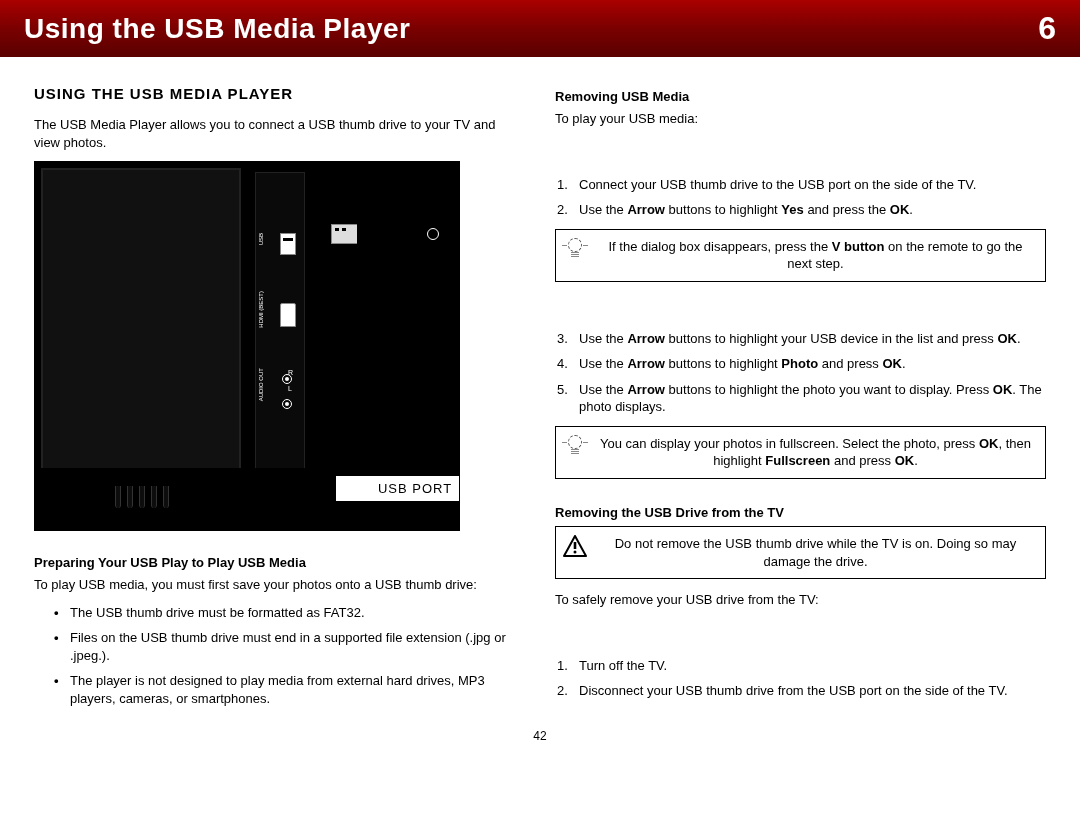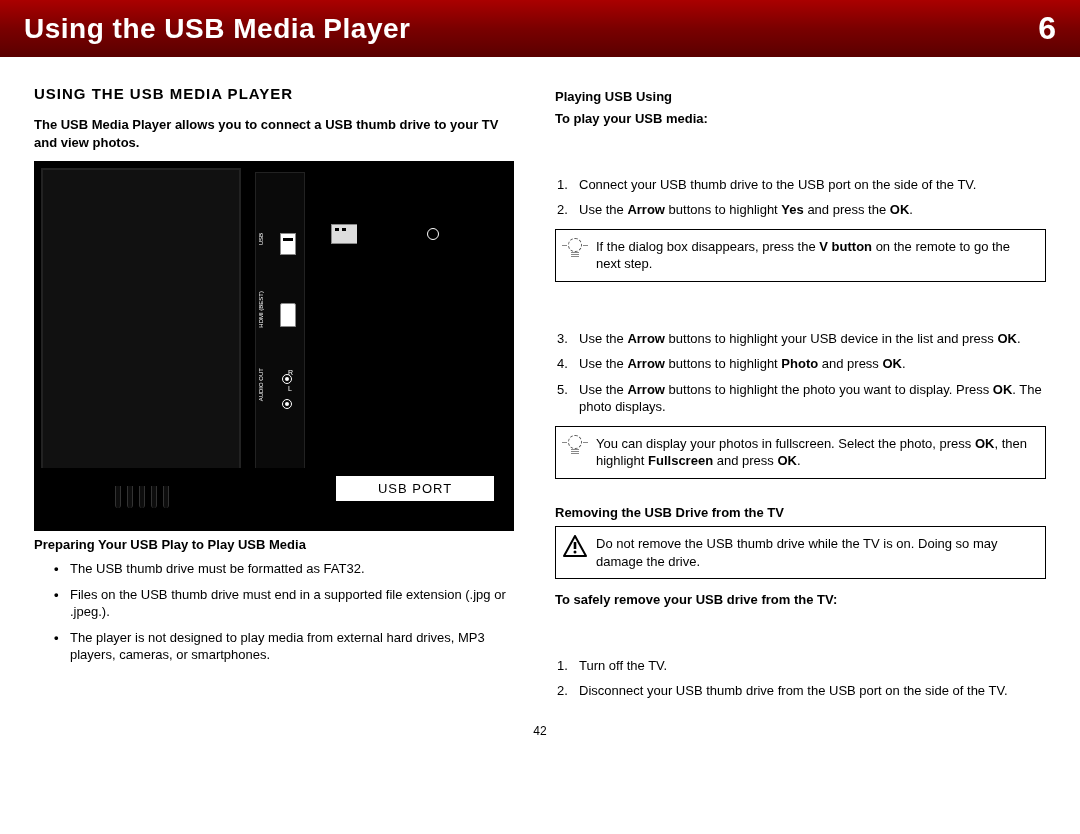--- a/index.html
+++ b/index.html
@@ -4,28 +4,28 @@
 <style>
   * { box-sizing: border-box; margin: 0; padding: 0; }
   body { font-family: "Century Gothic", "Avant Garde", Futura, Arial, sans-serif; font-size: 13px; color: #000; background: #fff; width: 1080px; }
   .header { background: linear-gradient(to bottom, #a00 0%, #7a0000 50%, #5a0000 100%); color: #fff; padding: 10px 24px; display: flex; justify-content: space-between; align-items: center; }
   .header h1 { font-size: 28px; font-weight: bold; letter-spacing: 0.5px; }
   .header .num { font-size: 32px; font-weight: bold; }
   .page { display: flex; padding: 28px 34px 10px 34px; gap: 30px; }
   .col { flex: 1; }
   h2 { font-size: 15px; font-weight: bold; letter-spacing: 1px; margin-bottom: 14px; }
   h3 { font-size: 13px; font-weight: bold; margin-bottom: 6px; margin-top: 4px; }
-  p { margin-bottom: 10px; line-height: 1.35; font-weight: bold; }
+  p { margin-bottom: 10px; line-height: 1.35; }
   ol { list-style: none; counter-reset: item; margin-bottom: 10px; margin-top: 48px; }
   ol > li { counter-increment: item; padding-left: 24px; position: relative; margin-bottom: 8px; line-height: 1.35; }
   ol > li::before { content: counter(item) "."; position: absolute; left: 2px; }
   ul { list-style: none; }
   ul > li { padding-left: 36px; position: relative; margin-bottom: 8px; line-height: 1.35; margin-top: 8px; }
   ul > li::before { content: "•"; position: absolute; left: 20px; font-weight: bold; }
-  .illus-box { border: 1px solid #000; width: 480px; height: 370px; background: #fca5a5; position: relative; margin-bottom: 6px; overflow: hidden; }
+  .illus-box { border: 1px solid #000; width: 426px; height: 370px; background: #fca5a5; position: relative; margin-bottom: 24px; overflow: hidden; }
   .tv-frame { position: absolute; left: 0; top: 0; width: 480px; height: 370px; background: #000; }
   .screen { position: absolute; left: 6px; top: 6px; width: 200px; height: 324px; background: #111; border-radius: 0 0 4px 0; border: 2px solid #222; }
   .panel { position: absolute; left: 220px; top: 10px; width: 50px; height: 310px; background: #0a0a0a; border: 1px solid #222; }
   .port-lbl { position: absolute; writing-mode: vertical-rl; transform: rotate(180deg); font-size: 6px; color: #fff; left: 2px; }
   .usb-slot { position: absolute; left: 24px; top: 60px; width: 16px; height: 22px; background: #fff; border: 1px solid #888; }
   .usb-slot::after { content:''; position:absolute; left:2px; top:4px; width:10px; height:3px; background:#000; }
   .hdmi-slot { position: absolute; left: 24px; top: 130px; width: 16px; height: 24px; background: #fff; border: 1px solid #888; border-radius: 2px 2px 0 0; }
   .audio-wrap { position:absolute; left:18px; top:195px; }
   .audio-jack { width: 10px; height: 10px; border: 1px solid #fff; border-radius: 50%; margin: 6px 8px; display: inline-block; }
   .audio-jack::after { content:''; display:block; width:4px; height:4px; background:#fff; border-radius:50%; margin:2px; }
@@ -39,21 +39,21 @@
   .usb-plug { position:absolute; left:0; top:7px; width:28px; height:20px; background:#ddd; border:1px solid #888; }
   .usb-plug::before, .usb-plug::after { content:''; position:absolute; width:4px; height:3px; background:#000; top:3px; }
   .usb-plug::before { left:3px; } .usb-plug::after { left:10px; }
   .usb-dot { position:absolute; left:70px; top:11px; width:12px; height:12px; border:1px solid #fff; border-radius:50%; }
   .arrow { position:absolute; left:276px; top:62px; }
   .arrow-head { width:0; height:0; border-top:10px solid transparent; border-bottom:10px solid transparent; border-right:14px solid #000; float:left; }
   .arrow-stem { width:9px; height:10px; background:#000; float:left; margin-top:5px; }
   .port-label-box { position:absolute; left:300px; bottom:28px; width:160px; background:#fff; border:1px solid #000; padding:5px 10px; text-align:center; font-size:13px; letter-spacing:1px; }
   .port-ptr { position:absolute; left:258px; bottom:48px; width:44px; height:1px; background:#000; }
   .port-ptr::before { content:''; position:absolute; left:-5px; top:-3px; width:0; height:0; border-top:4px solid transparent; border-bottom:4px solid transparent; border-right:6px solid #000; }
-  .tip-box { border:1px solid #000; padding:8px 10px 8px 40px; margin:6px 0 12px 0; position:relative; line-height:1.35; }
+  .tip-box { border:1px solid #000; padding:8px 10px 8px 40px; margin:6px 0 12px 0; position:relative; line-height:1.35;text-align:center; }
   .bulb { position:absolute; left:8px; top:8px; width:22px; height:26px; }
   .bulb-top { width:14px; height:14px; border:1px dashed #555; border-radius:50%; margin:0 auto; position:relative; }
   .bulb-top::before, .bulb-top::after { content:''; position:absolute; width:5px; height:1px; background:#888; }
   .bulb-top::before { left:-7px; top:6px; } .bulb-top::after { right:-7px; top:6px; }
   .bulb-base { width:8px; height:5px; background:repeating-linear-gradient(#888,#888 1px,#fff 1px,#fff 2px); margin:0 auto; }
   .warn { position:absolute; left:7px; top:8px; width:24px; height:22px; }
   .footer { text-align:center; font-size:12px; padding:4px 0 14px 0; }
   b { font-weight:bold; }
 </style>
 </head>
@@ -102,29 +102,30 @@
         <div class="usb-plug"></div>
           <div class="usb-body">
             <div class="usb-dot"></div>
           </div>
       </div>
       <div class="port-ptr"></div>
       <div class="port-label-box">USB PORT</div>
     </div>
 
     <h3>Preparing Your USB Play to Play USB Media</h3>
+    <p style="text-align:justify;">To play USB media, you must first save your photos onto a USB thumb drive:</p>
     <ul>
       <li>The USB thumb drive must be formatted as FAT32.</li>
       <li>Files on the USB thumb drive must end in a supported file extension (.jpg or .jpeg.).</li>
       <li>The player is not designed to play media from external hard drives, MP3 players, cameras, or smartphones.</li>
     </ul>
   </div>
 
   <div class="col">
-    <h3>Playing USB Using</h3>
+    <h3>Removing USB Media</h3>
     <p>To play your USB media:</p>
     <ol>
       <li>Connect your USB thumb drive to the USB port on the side of the TV.</li>
       <li><span>Use the </span><b>Arrow</b><span> buttons to highlight </span><b>Yes</b><span> and press the </span><b>OK</b><span>.</span></li>
     </ol>
     <div class="tip-box">
       <div class="bulb">
           <div class="bulb-top"></div>
           <div class="bulb-base"></div>
         </div>

